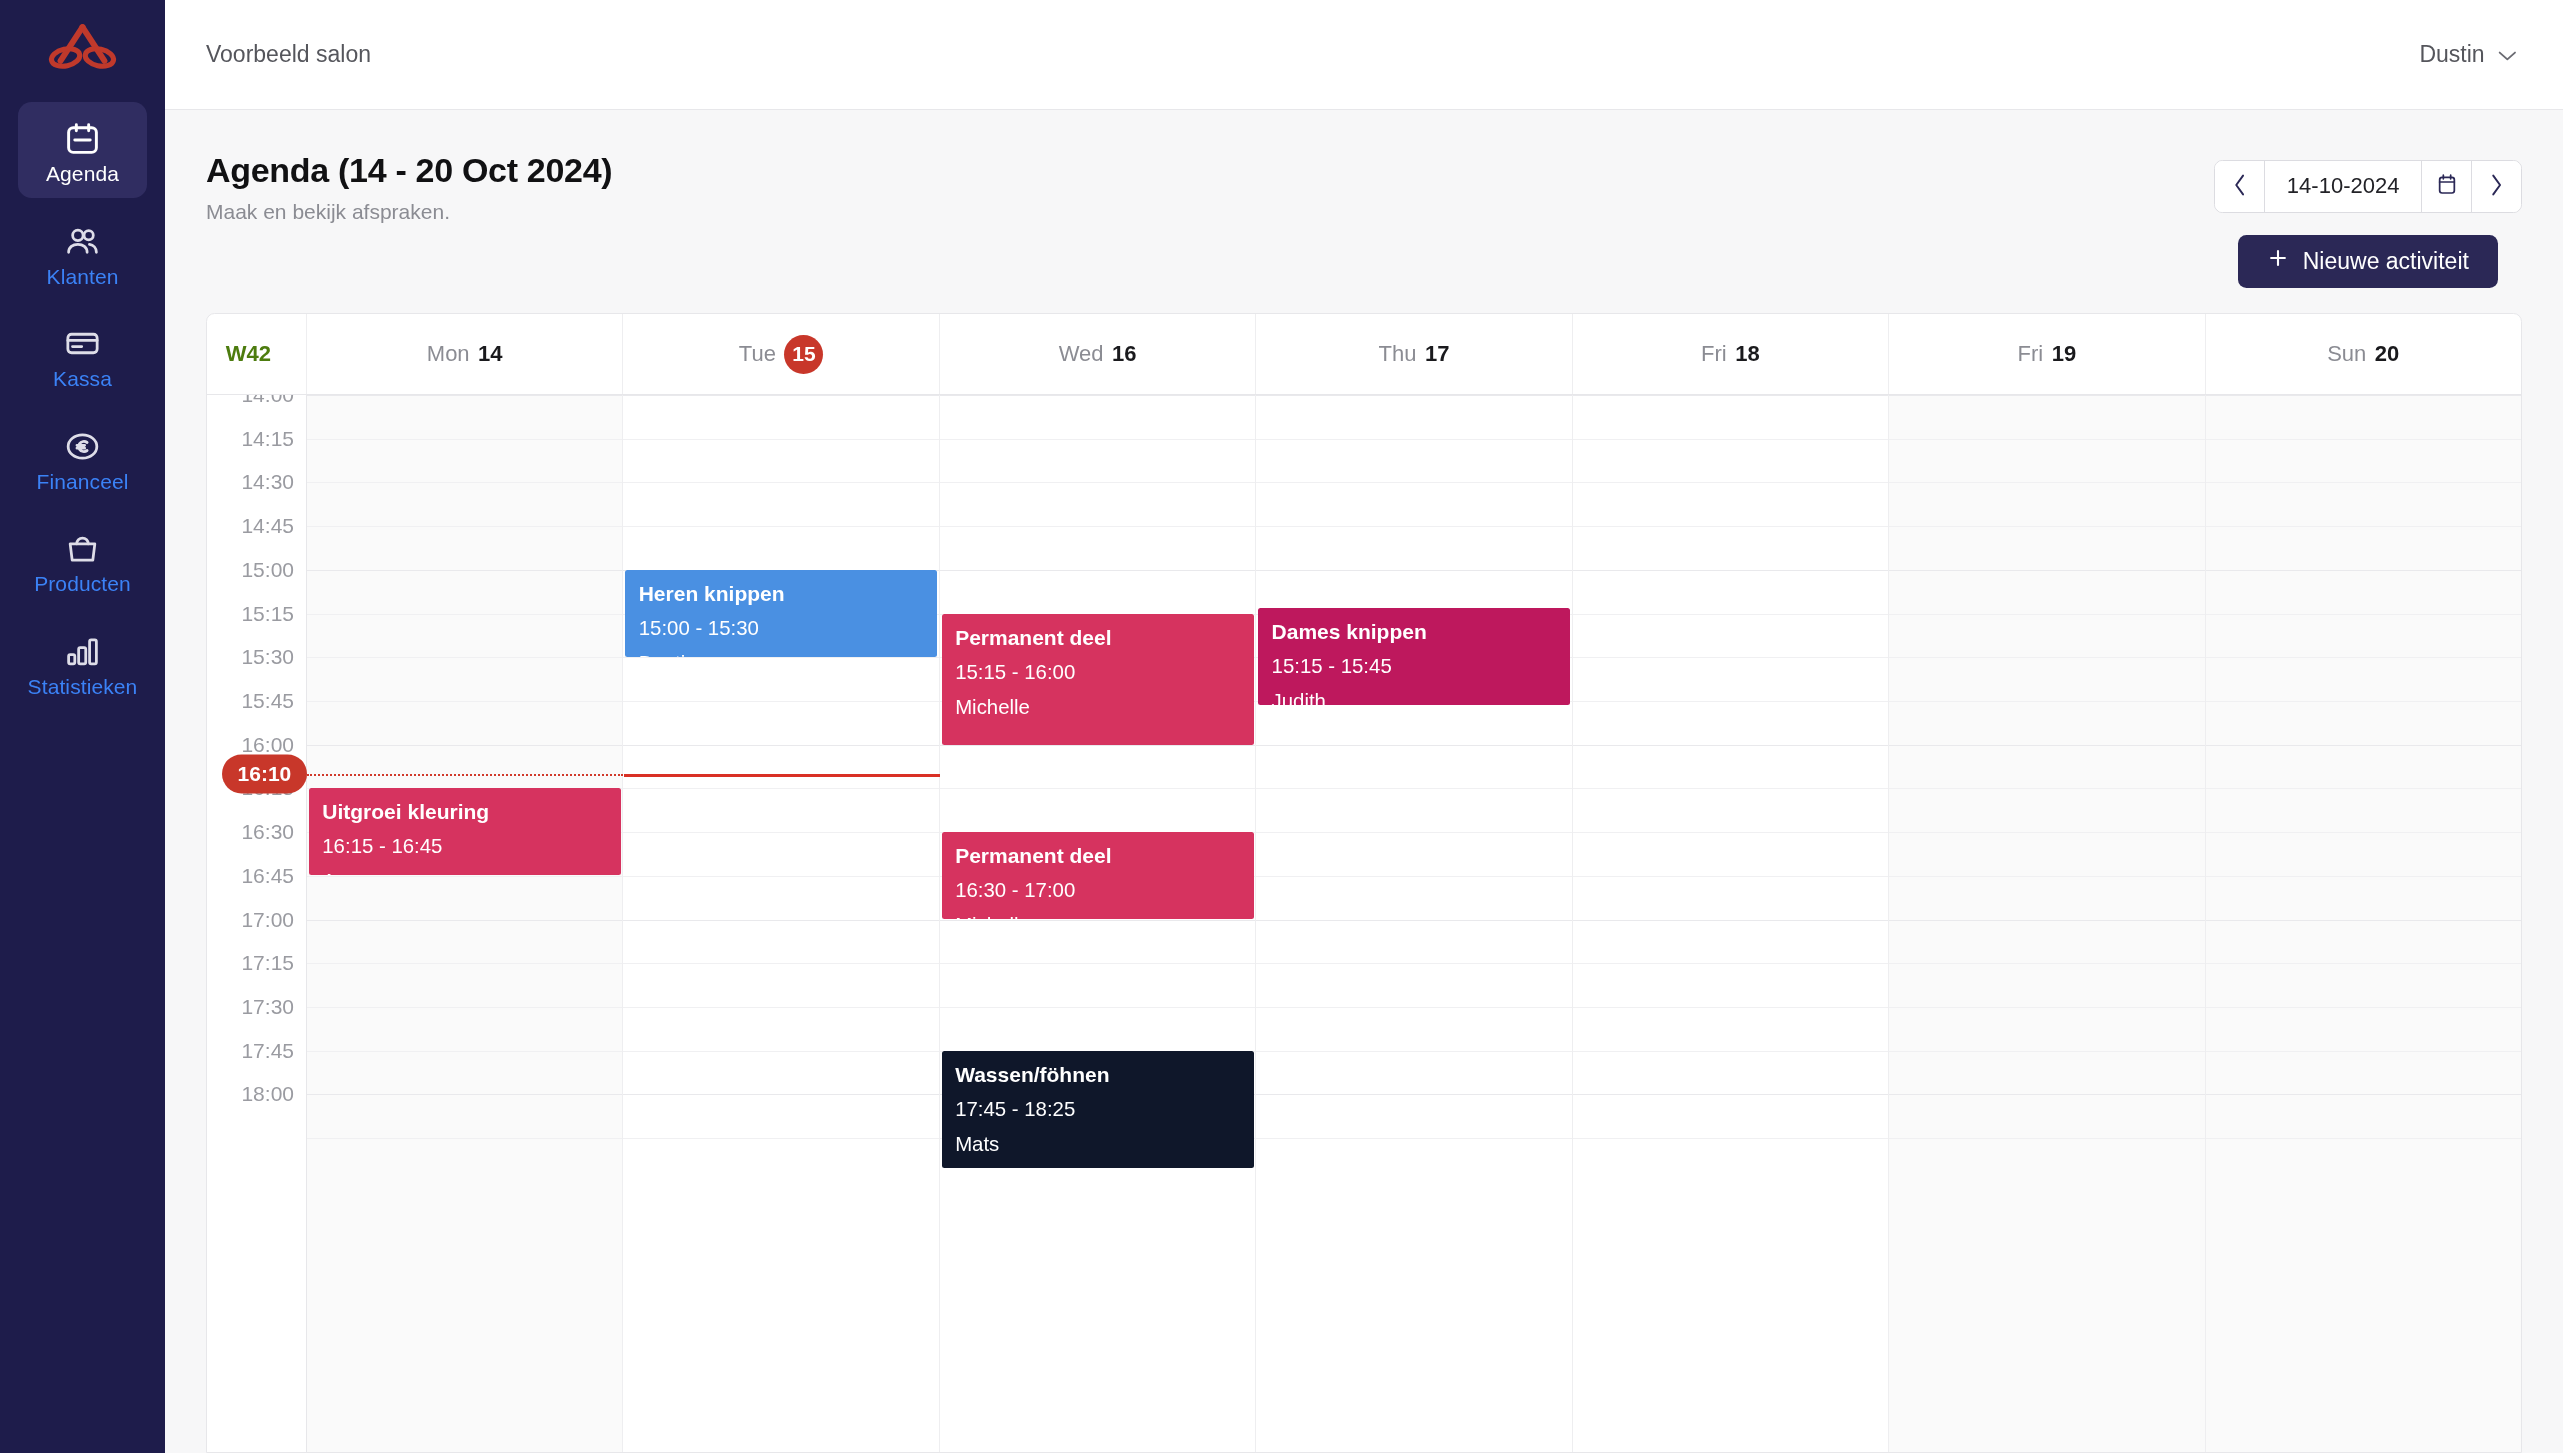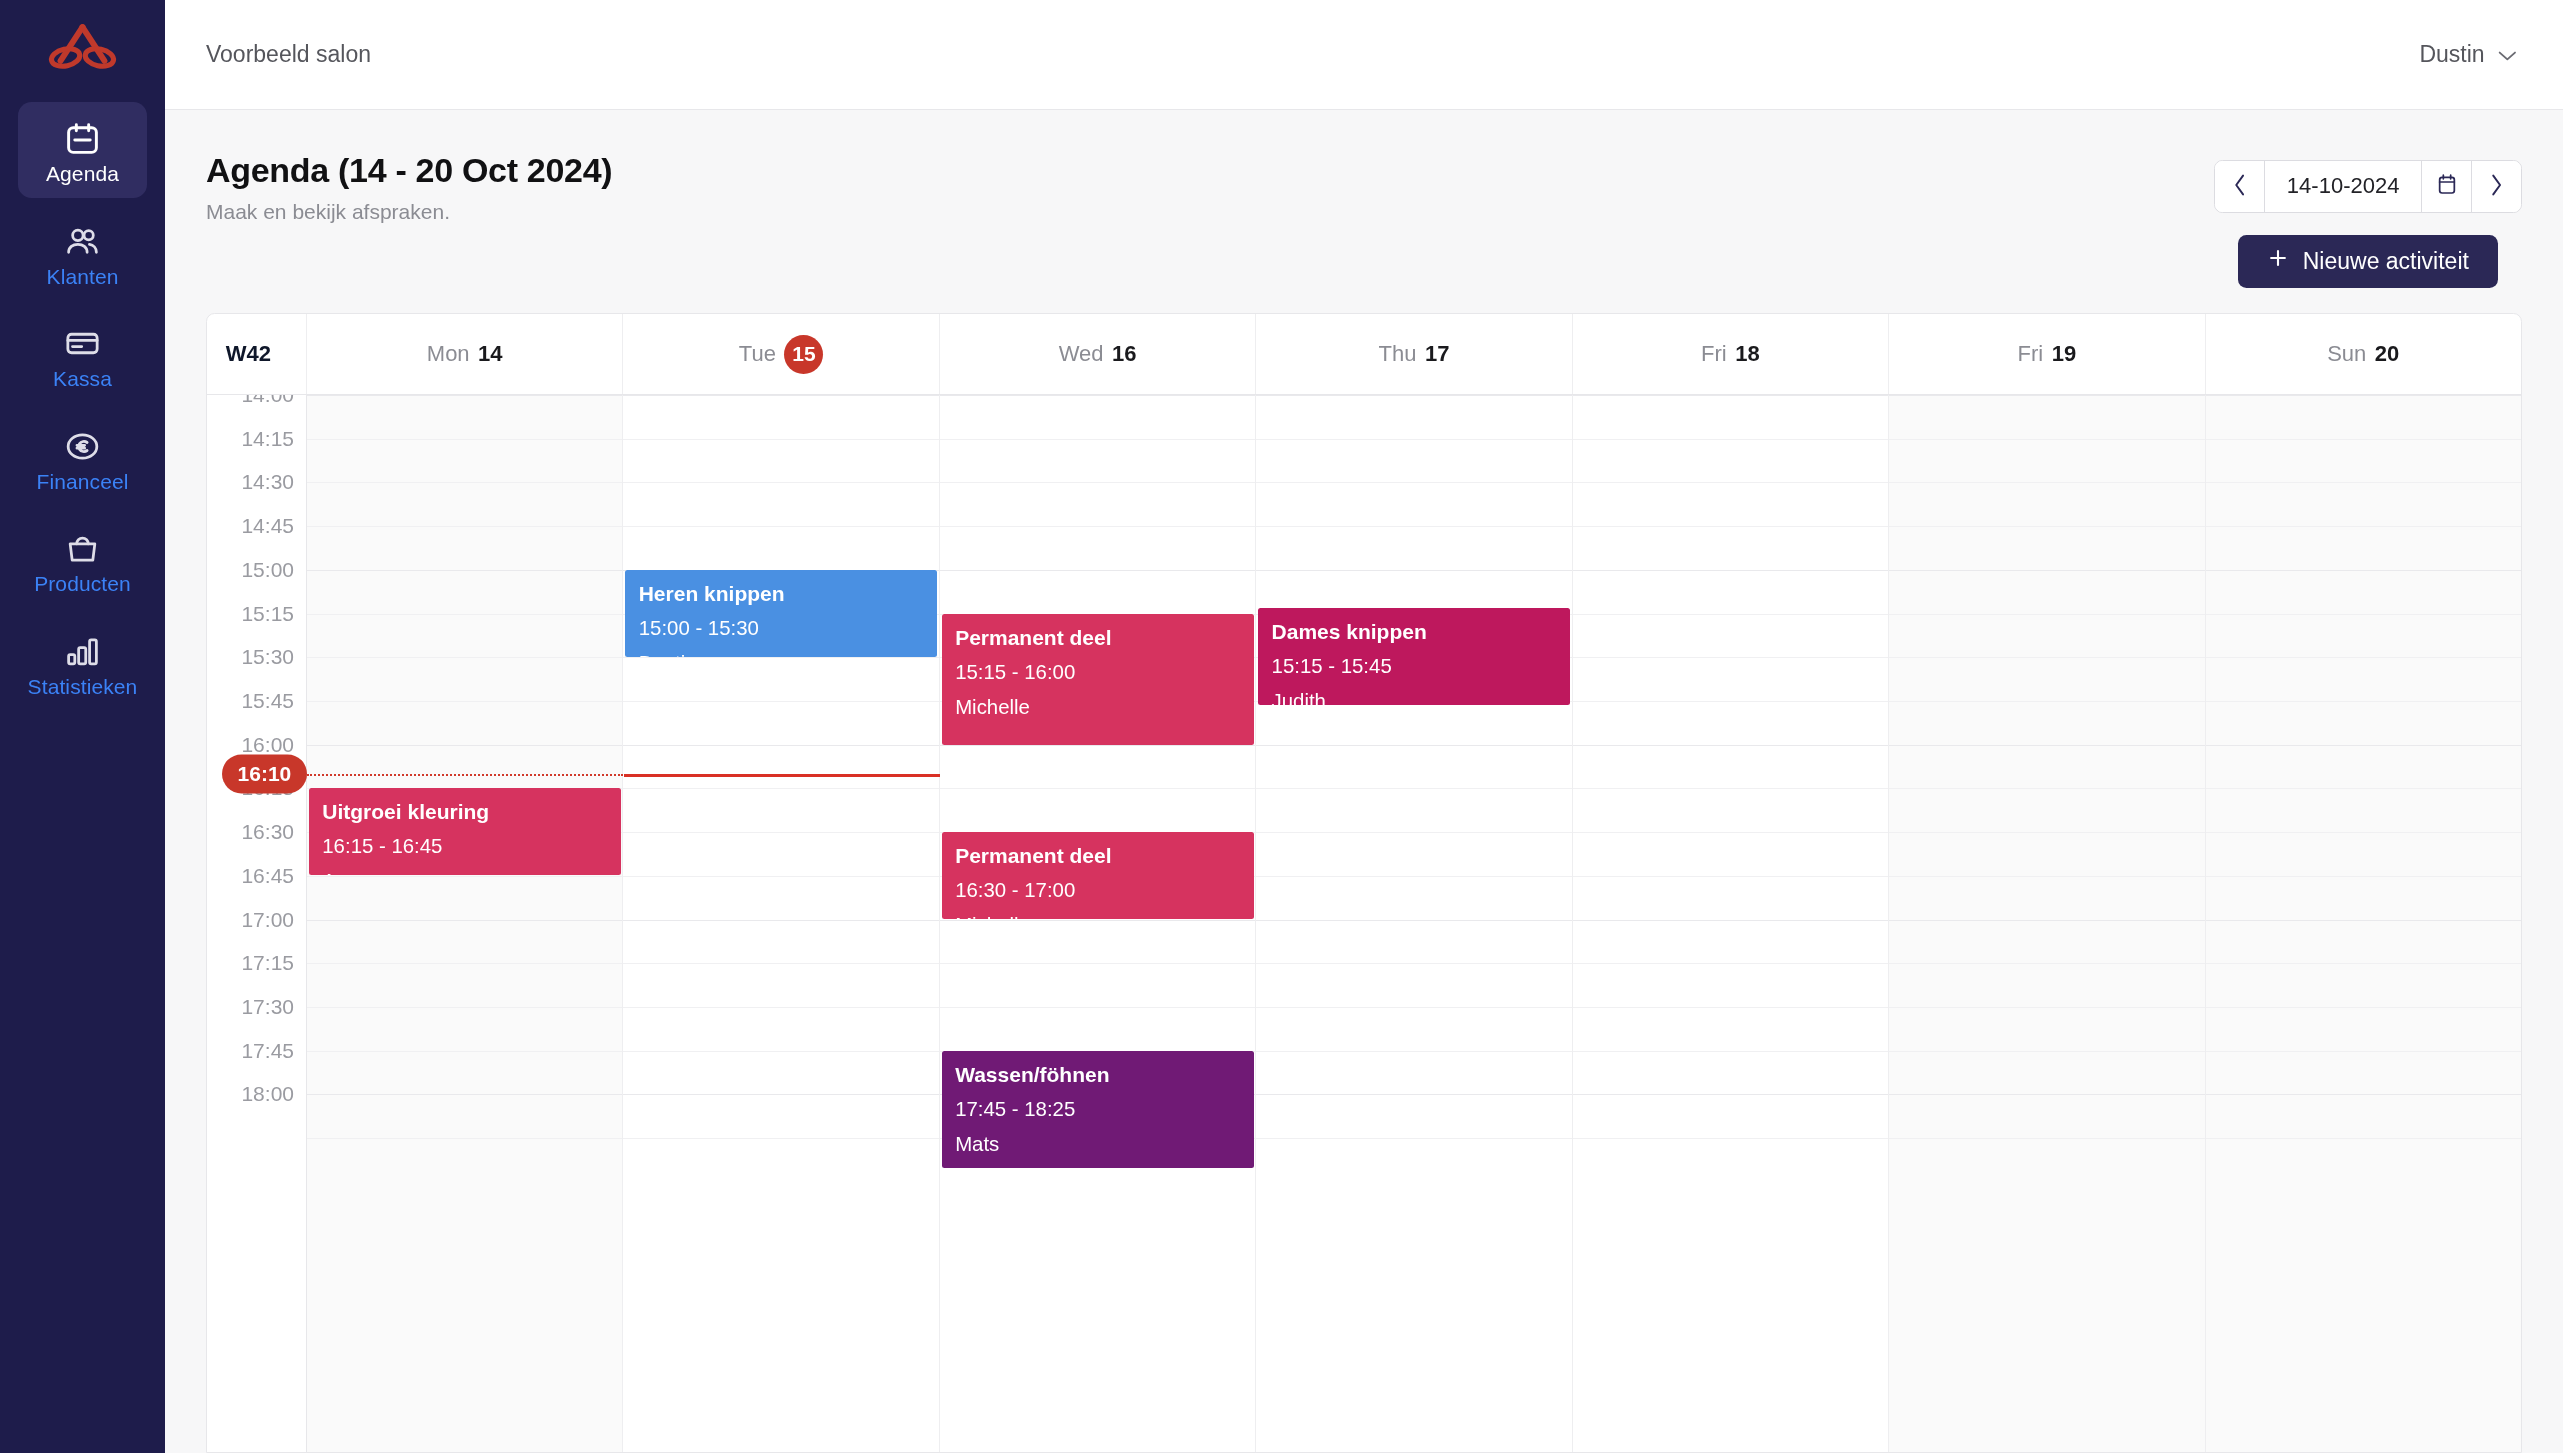--- a/index.html
+++ b/index.html
@@ -125,21 +125,21 @@
     display: flex; flex-direction: column;
     position: relative;
   }
 
   .cal-head { display: flex; height: 81px; flex: 0 0 81px; border-bottom: 0.8px solid #e7e7ea; }
   .cal-head .cell {
     display: flex; align-items: center; justify-content: center;
     border-right: 0.8px solid #eeeef0;
     font-size: 22px; color: #8b8c93;
   }
-  .cal-head .cell.gutter { flex: 0 0 100px; justify-content: flex-start; padding-left: 18.7px; color: #0f172a; font-weight: bold; }
+  .cal-head .cell.gutter { flex: 0 0 100px; justify-content: flex-start; padding-left: 18.7px; color: #4d7c0f; font-weight: bold; }
   .cal-head .cell.day { flex: 1; gap: 8.5px; cursor: pointer; }
   .cal-head .cell.day .dnum { color: #1a1a1d; font-weight: bold; }
   .cal-head .cell.day.today .dnum {
     background: #c8372a;
     color: #ffffff;
     width: 39px; height: 39px;
     border-radius: 50%;
     display: flex; align-items: center; justify-content: center;
     font-size: 21px;
   }
@@ -485,21 +485,21 @@
             <div class="event" style="background: rgb(214, 51, 95); top: 219px; height: 131px;">
               <div class="ev-title">Permanent deel</div>
               <div class="ev-time">15:15 - 16:00</div>
               <div class="ev-staff">Michelle</div>
             </div>
             <div class="event" style="background: rgb(214, 51, 95); top: 437px; height: 87px;">
               <div class="ev-title">Permanent deel</div>
               <div class="ev-time">16:30 - 17:00</div>
               <div class="ev-staff">Michelle</div>
             </div>
-            <div class="event" style="background: #701a75; top: 656px; height: 117px;">
+            <div class="event" style="background: #0f172a; top: 656px; height: 117px;">
               <div class="ev-title">Wassen/föhnen</div>
               <div class="ev-time">17:45 - 18:25</div>
               <div class="ev-staff">Mats</div>
             </div>
           </div>
           <div class="day-col">
             <div class="hline hour" style="top: 0px;"></div>
             <div class="hline" style="top: 44px;"></div>
             <div class="hline" style="top: 87px;"></div>
             <div class="hline" style="top: 131px;"></div>

